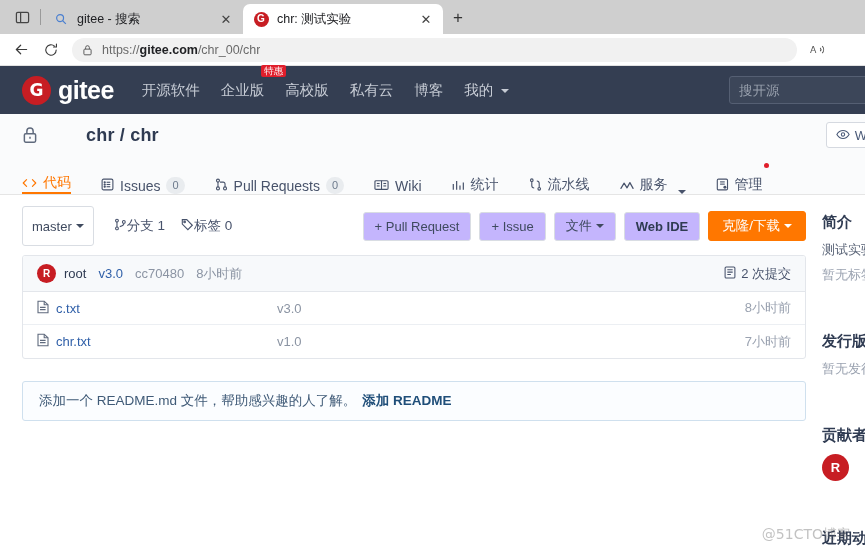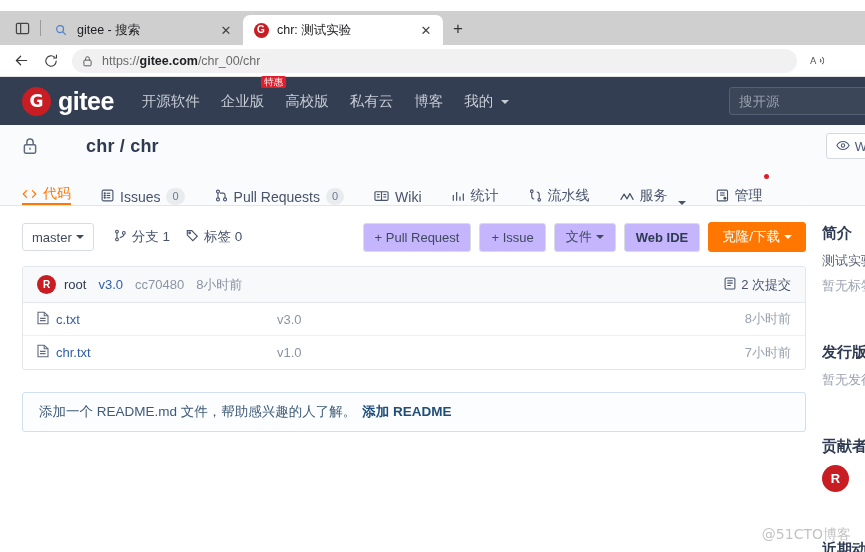--- a/index.html
+++ b/index.html
@@ -11,21 +11,20 @@
   }
 
   
   .browser-tabstrip {
     height: 34px;
     background: #cfcfcf;
     display: flex;
     align-items: flex-end;
     padding-left: 4px;
     position: relative;
-    margin-top: 11px;
   }
   .tabstrip-left-btn {
     width: 36px; height: 34px;
     display: flex; align-items: center; justify-content: center;
     color: #444;
   }
   .tabstrip-left-btn svg { display:block; }
   .tab-divider {
     width: 1px; height: 16px; background: #9a9a9a; margin: 0 2px 9px 0;
   }
@@ -251,33 +250,32 @@
   }
   .content-col { width: 784px; flex: 0 0 784px; padding-top: 16px; }
   .side-col { width: 150px; flex: 0 0 150px; padding-top: 18px; overflow: hidden; }
 
   .toolbar-row {
     display: flex; align-items: center;
     height: 30px;
     margin-bottom: 14px;
   }
   .branch-select {
-    height: 28px;
+    height: 40px;
     border: 1px solid #d9dde3;
     border-radius: 3px;
     background: #fff;
     display: flex; align-items: center;
     padding: 0 9px;
     font-size: 13px; color: #3f4a5f;
     margin-right: 20px;
   }
   .meta-link {
     display: flex; align-items: center;
     font-size: 13.5px; color: #47526b;
-    gap: 5px;
     margin-right: 16px;
     white-space: nowrap;
   }
   .toolbar-spacer { flex: 1; }
   .btn-group { display: flex; align-items: center; gap: 8px; }
   .btn {
     height: 29px;
     border: 1px solid #d9dde3;
     border-radius: 3px;
     background: #c4b5fd;

